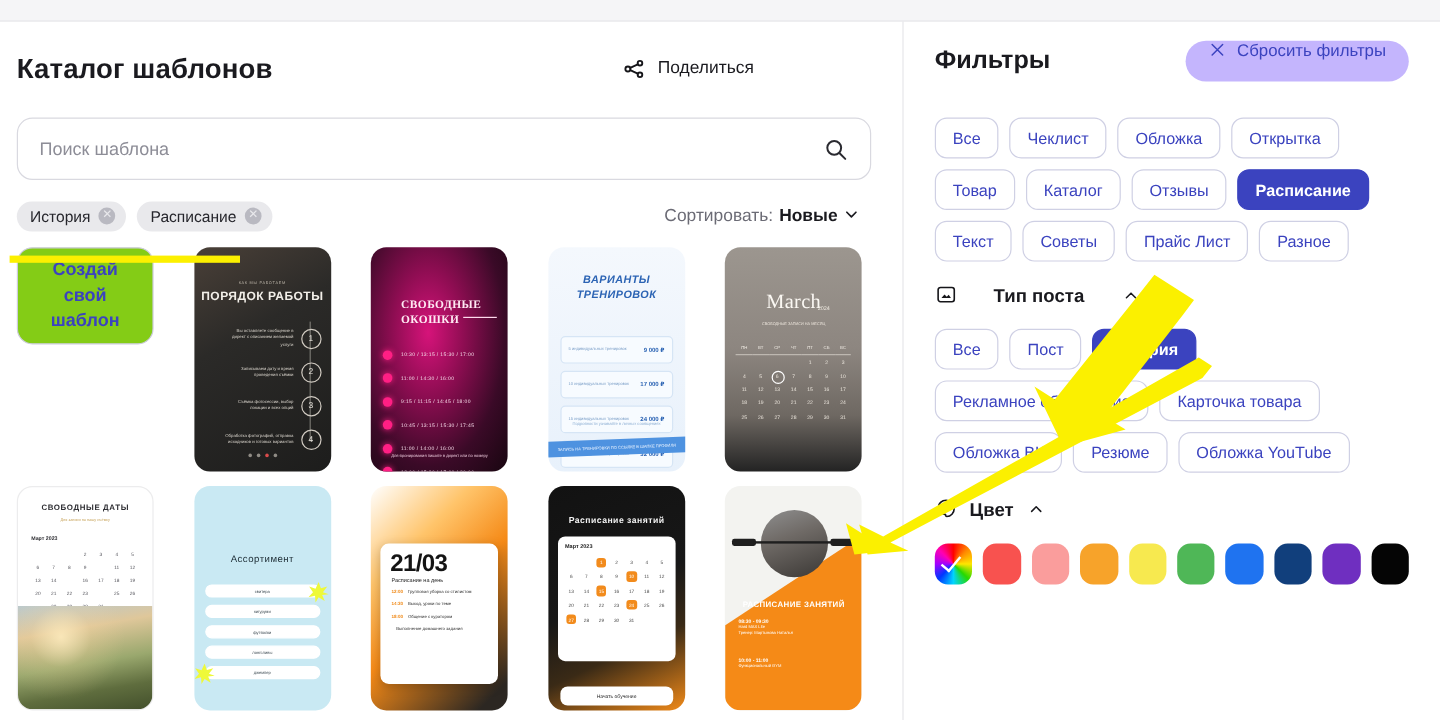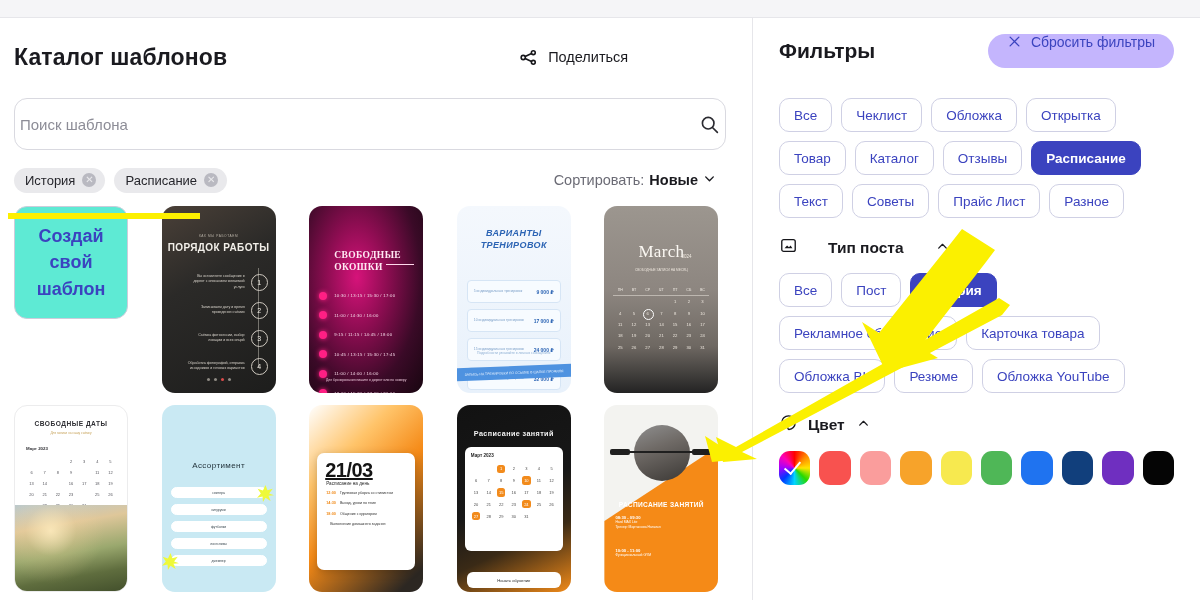--- a/index.html
+++ b/index.html
@@ -28,21 +28,21 @@
   }
   .page-title { font-size: 23px; font-weight: 700; color: #1a1a1f; letter-spacing: .1px; }
   .head-actions { display: flex; align-items: center; gap: 26px; margin-left: 291px; }
   .head-action { display: flex; align-items: center; gap: 9px; cursor: pointer; }
   .head-action span.lbl { font-size: 14.5px; color: #1a1a1f; }
   .ic { display: inline-flex; align-items: center; justify-content: center; }
 
   .search-wrap { position: relative; margin-top: 2px; }
   .search-box {
     width: 712px; height: 52px; border: 1px solid #d9d9e0; border-radius: 13px;
-    display: flex; padding: 0 5px;
+    display: flex; padding: 0 18px;
   }
   .search-box input {
     flex: 1; border: 0; outline: 0; font-size: 15px; color: #1a1a1f;
     font-family: inherit; background: transparent;
   }
   .search-box input::placeholder { color: #8d8d97; }
 
   .chips-row {
     display: flex; align-items: center; margin-top: 16px; height: 28px; position: relative;
   }
@@ -72,23 +72,23 @@
   .grid {
     margin-top: 12px; display: grid; grid-template-columns: repeat(5, 1fr);
     gap: 12px 26px; width: 712px;
   }
   .card {
     width: 114px; border-radius: 13px; overflow: hidden; position: relative;
     cursor: pointer;
   }
   .card.tall { height: 187px; }
   .card.create {
-    height: 113px; border: 1px solid #ccccdb; background: #5eead4;
+    height: 81px; border: 1px solid #ccccdb; background: #84cc16;
     display: flex; align-items: center; justify-content: center; text-align: center;
-    font-size: 18px; font-weight: 700; color: #3b43bf; line-height: 1.45; padding: 0 12px;
+    font-size: 15px; font-weight: 700; color: #3b43bf; line-height: 1.45; padding: 0 12px;
   }
   .cardlabel { position: absolute; font-weight: 700; letter-spacing: .4px; }
 
   
   .c-work { background: linear-gradient(150deg,#4a4038 0%, #2b2a28 38%, #1d1d1c 100%); }
   .c-work .top-cap { position:absolute; top:28px; left:0; right:0; text-align:center; color:#b9b2a7; font-size:3.2px; letter-spacing:.6px;}
   .c-work .t { top: 36px; left: 0; right: 0; text-align: center; color: #f2efe9; font-size: 10px; }
   .c-work .steps { position: absolute; top: 62px; left: 8px; right: 8px; }
   .c-work .step { display:flex; align-items:center; justify-content:flex-end; gap:6px; height:28px;}
   .c-work .step .txt { color:#d8d3cb; font-size:3.6px; text-align:right; line-height:1.5; width:58px;}
@@ -154,21 +154,21 @@
   .c-assort .btns { position:absolute; top:82px; left:9px; right:9px;}
   .c-assort .b { height:11px;border:.6px solid #fff;background:#fff;border-radius:6px;margin-bottom:6px;
                  display:flex;align-items:center;justify-content:center;color:#3c4a52;font-size:3.4px;}
   .c-assort .star { position:absolute; width:17px;height:17px; }
   .c-assort .star.s1 { top:80px; right:2px; }
   .c-assort .star.s2 { top:148px; left:0px; }
 
   
   .c-21 { background: linear-gradient(135deg,#fff 0%,#ffc46a 28%,#f58a17 52%,#2c2722 92%); }
   .c-21 .sheet { position:absolute; left:8px; right:8px; top:48px; bottom:22px; background:#fff; border-radius:7px; box-shadow:0 2px 9px rgba(0,0,0,.22);}
-  .c-21 .num { position:absolute; top:54px; left:16px; font-size:20px; font-weight:700; color:#141414; letter-spacing:-.5px;text-decoration:underline;}
+  .c-21 .num { position:absolute; top:54px; left:16px; font-size:20px; font-weight:700; color:#141414; letter-spacing:-.5px;}
   .c-21 .cap { position:absolute; top:76px; left:17px; color:#2a2a2a; font-size:4.6px;}
   .c-21 .li { position:absolute; left:17px; right:12px; }
   .c-21 .li .it { display:flex; gap:4px; margin-bottom:5px;}
   .c-21 .li .it b { color:#f08a19; font-size:3.8px; font-weight:700; }
   .c-21 .li .it span { color:#2f2f2f; font-size:3.6px; line-height:1.5;}
 
   
   .c-black { background: linear-gradient(155deg,#121212 0%,#171717 48%,#3a2a16 70%,#f08a19 100%); }
   .c-black .t { top:24px;left:0;right:0;text-align:center;color:#f3f3f3;font-size:7.2px;}
   .c-black .sheet { position:absolute; left:8px; right:8px; top:42px; height:104px; background:#fff; border-radius:6px;}

